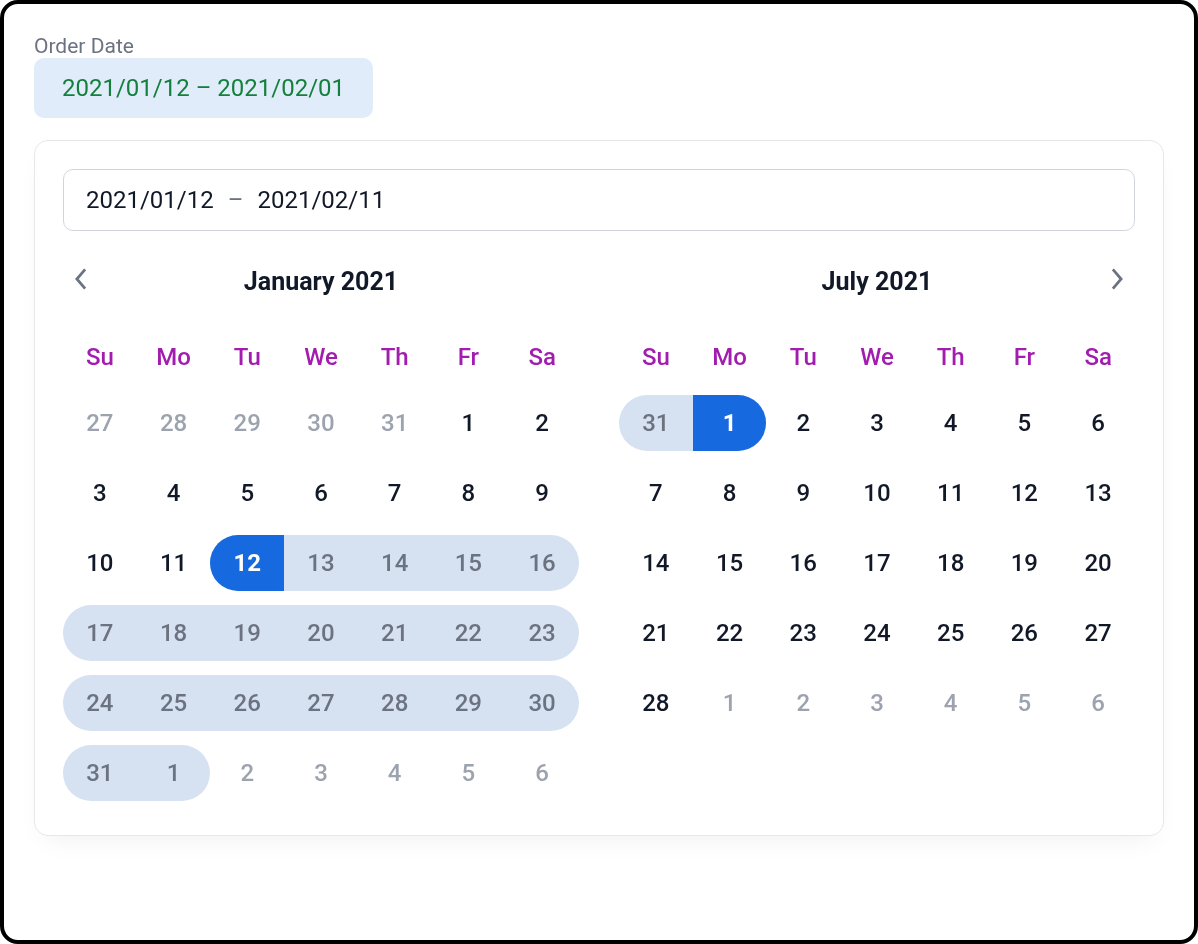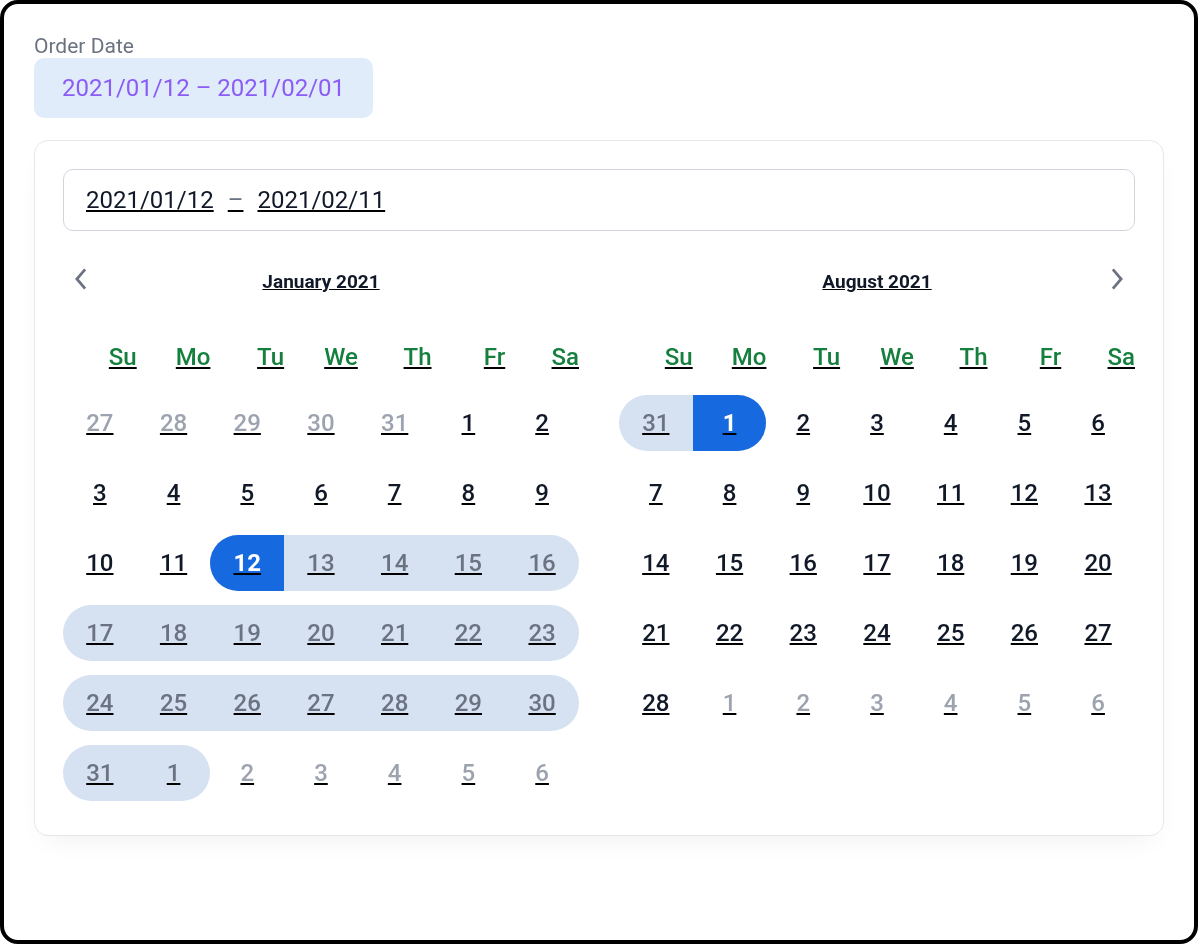--- a/index.html
+++ b/index.html
@@ -13,35 +13,34 @@
     overflow: hidden;
   }
   .field-label {
     color: #6b7280;
     font-size: 21px;
     font-weight: 400;
   }
   .chip {
     display: inline-block;
     background: #e0ecfa;
-    color: #8b5cf6;
+    color: #15803d;
     border-radius: 10px;
     padding: 16px 28px;
     font-size: 24px;
     font-weight: 400;
     margin-bottom: 22px;
     cursor: pointer;
   }
   .picker {
     background: #fff;
     border: 1px solid #e5e7eb;
     border-radius: 14px;
     padding: 28px 28px 20px 28px;
     box-shadow: 0 12px 28px -12px rgba(0,0,0,.08);
-    text-decoration: underline;
   }
   .range-input {
     width: 100%;
     border: 1px solid #d1d5db;
     border-radius: 10px;
     padding: 16px 22px;
     font-size: 24px;
     color: #111827;
     display: flex;
     align-items: center;
@@ -57,21 +56,21 @@
   .month { flex: 1 1 0; }
   .month-header {
     display: flex;
     align-items: center;
     justify-content: center;
     position: relative;
     height: 52px;
     margin-bottom: 22px;
   }
   .month-title {
-    font-size: 19px;
+    font-size: 25px;
     font-weight: 700;
     color: #111827;
   }
   .nav-btn {
     position: absolute;
     top: 50%;
     transform: translateY(-50%);
     width: 36px;
     height: 36px;
     display: flex;
@@ -84,25 +83,24 @@
   .nav-prev { left: 0; }
   .nav-next { right: 0; }
   .nav-btn svg { width: 14px; height: 22px; }
   table.cal {
     width: 100%;
     border-collapse: separate;
     border-spacing: 0 14px;
     table-layout: fixed;
   }
   table.cal th {
-    color: #15803d;
+    color: #a21caf;
     font-weight: 500;
     font-size: 24px;
     padding-bottom: 10px;
-    text-align: right;
   }
   table.cal td {
     text-align: center;
     padding: 0;
     height: 56px;
     position: relative;
   }
   .day {
     display: flex;
     align-items: center;
@@ -311,21 +309,21 @@
               <td class="">
                 <div class="day other">6</div>
               </td>
             </tr>
           </tbody>
       </table>
     </div>
 
     <div class="month">
       <div class="month-header">
-        <div class="month-title">August 2021</div>
+        <div class="month-title">July 2021</div>
         <div class="nav-btn nav-next">
           <span>
             <svg viewBox="0 0 10 16" fill="none" stroke="currentColor" stroke-width="2">
                 <polyline points="2,1 8,8 2,15"></polyline>
               </svg>
           </span>
         </div>
       </div>
       <table class="cal">
         <thead>

